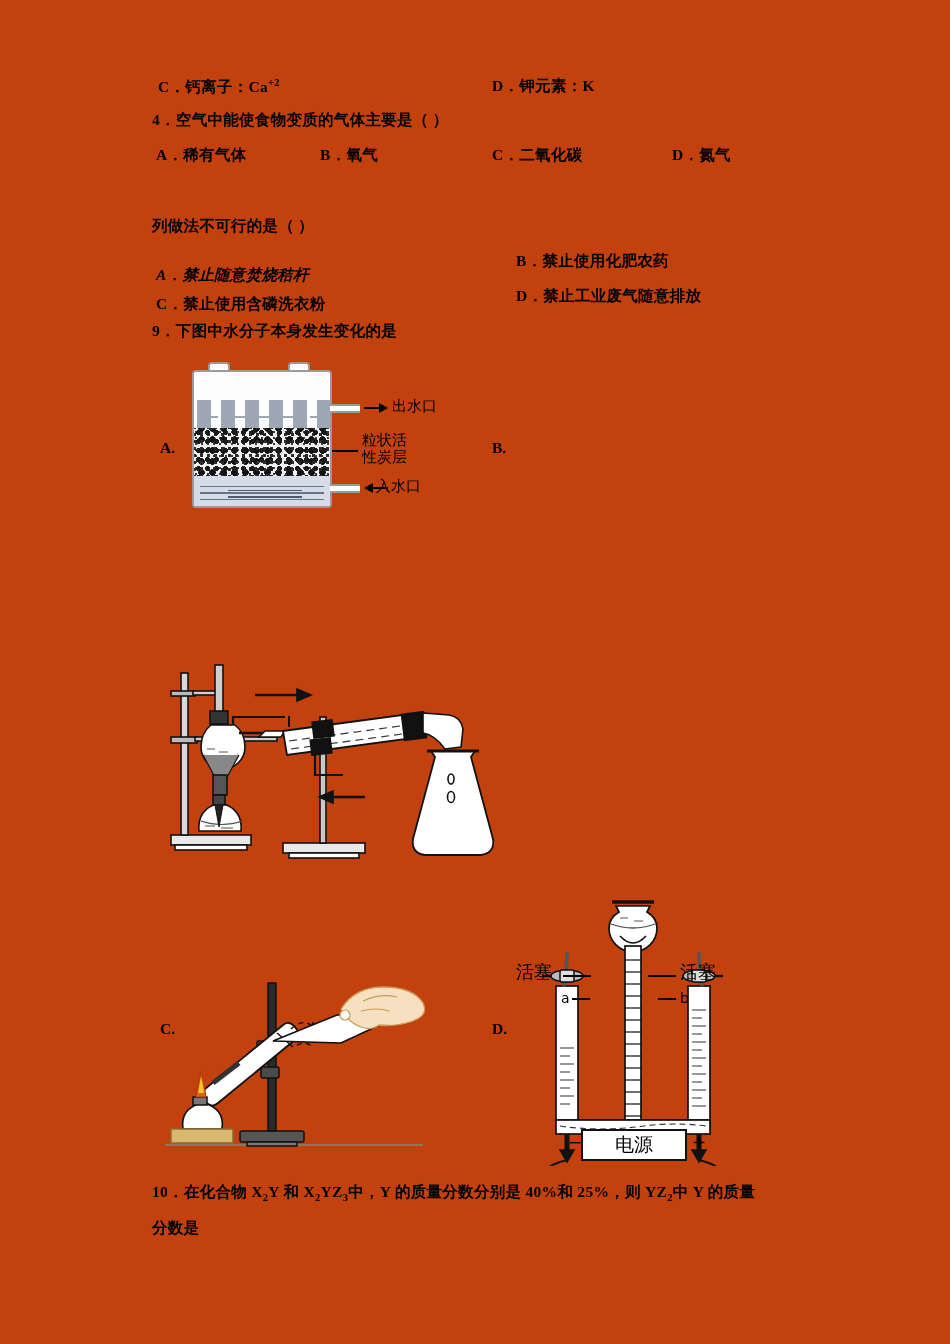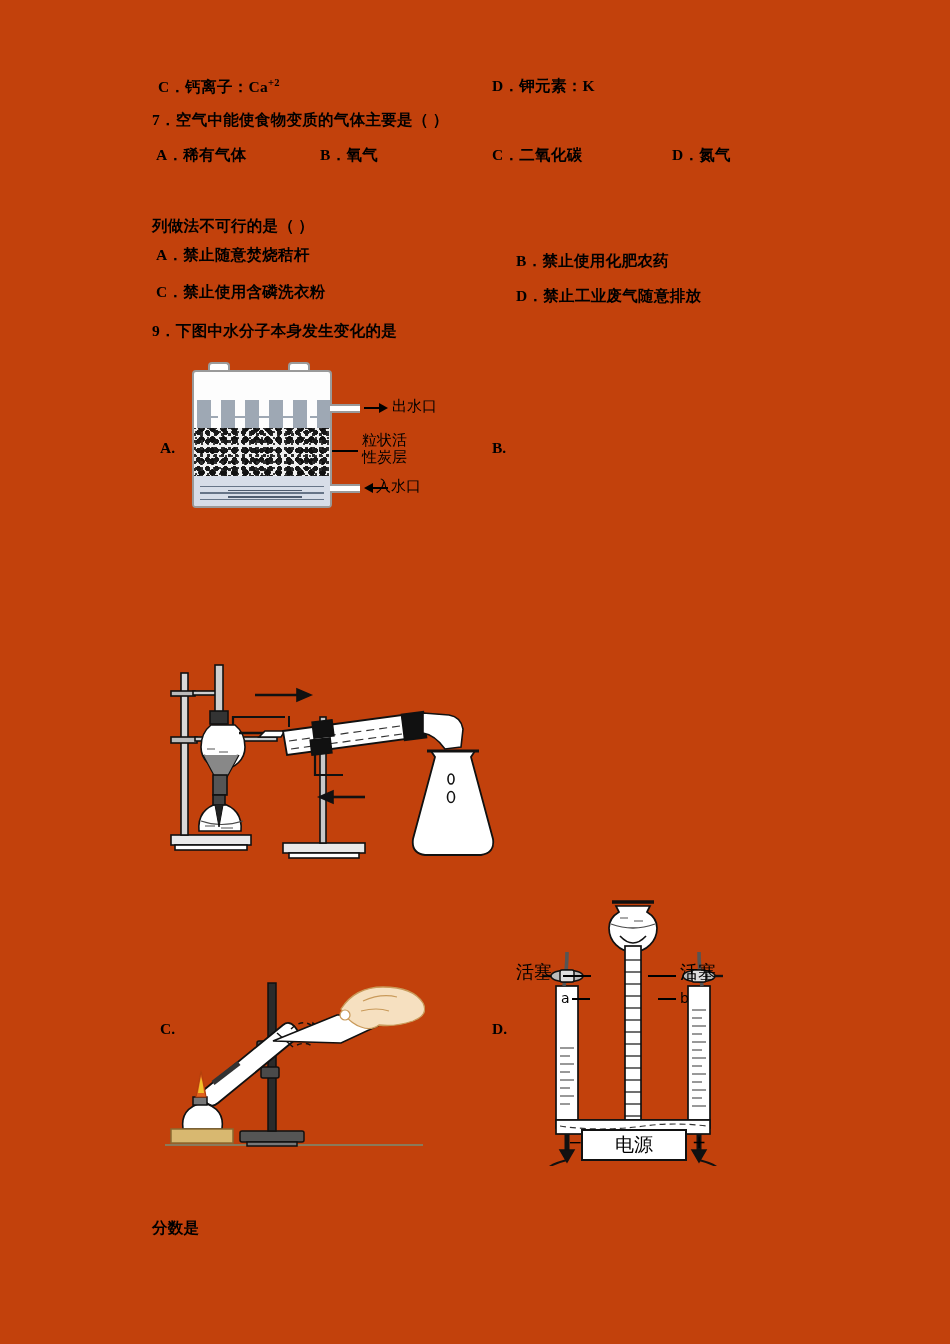--- a/index.html
+++ b/index.html
@@ -145,32 +145,32 @@
 </style>
 </head>
 <body>
 
 <div id="page">
 
   <div class="qline" style="left:158px; top:78px;"><span>C．钙离子：Ca</span><sup>+2</sup></div>
 
   <div class="qline" style="left:492px; top:78px;">D．钾元素：K</div>
 
-  <div class="qline" style="left:152px; top:112px;">7．空气中能使食物变质的气体主要是（   ）</div>
+  <div class="qline" style="left:152px; top:112px;">4．空气中能使食物变质的气体主要是（   ）</div>
 
   <div class="qline" style="left:156px; top:147px;">A．稀有气体</div>
   <div class="qline" style="left:320px; top:147px;">B．氧气</div>
   <div class="qline" style="left:492px; top:147px;text-align:right;">C．二氧化碳</div>
   <div class="qline" style="left:672px; top:147px;">D．氮气</div>
 
   <div class="qline" style="left:152px; top:218px;">列做法不可行的是（      ）</div>
 
-  <div class="qline" style="left:156px; top:247px;">A．禁止随意焚烧秸杆</div>
+  <div class="qline" style="left:156px; top:267px;font-style:italic;">A．禁止随意焚烧秸杆</div>
   <div class="qline" style="left:516px; top:253px;">B．禁止使用化肥农药</div>
-  <div class="qline" style="left:156px; top:284px;">C．禁止使用含磷洗衣粉</div>
+  <div class="qline" style="left:156px; top:296px;">C．禁止使用含磷洗衣粉</div>
   <div class="qline" style="left:516px; top:288px;">D．禁止工业废气随意排放</div>
 
   <div class="qline" style="left:152px; top:323px;">9．下图中水分子本身发生变化的是</div>
 
   <div class="optlabel" style="left:160px; top:440px;">A.</div>
   <div class="optlabel" style="left:492px; top:440px;">B.</div>
   <div class="optlabel" style="left:160px; top:1021px;">C.</div>
   <div class="optlabel" style="left:492px; top:1021px;">D.</div>
 
   <div class="filter-fig" style="left:192px; top:362px; width:250px; height:160px;">
@@ -357,16 +357,17 @@
 
   <div class="fig-label" style="left:561px; top:990px; font-size:14px;">a</div>
   <div class="leader" style="left:572px; top:998px; width:18px;"></div>
 
   <div class="fig-label" style="left:680px; top:990px; font-size:14px;">b</div>
   <div class="leader" style="left:658px; top:998px; width:18px;"></div>
 
   <div class="fig-label" style="left:568px; top:1133px; font-size:17px;">−</div>
   <div class="fig-label" style="left:692px; top:1133px; font-size:17px;">+</div>
 
+  <div class="qline" style="left:152px; top:1184px;"><span>10．在化合物 X</span><sub>2</sub><span>Y 和 X</span><sub>2</sub><span>YZ</span><sub>3</sub><span>中，Y 的质量分数分别是 40%和 25%，则 YZ</span><sub>2</sub><span>中 Y 的质量</span></div>
 
   <div class="qline" style="left:152px; top:1220px;">分数是</div>
 
 </div>
 
 </body></html>

